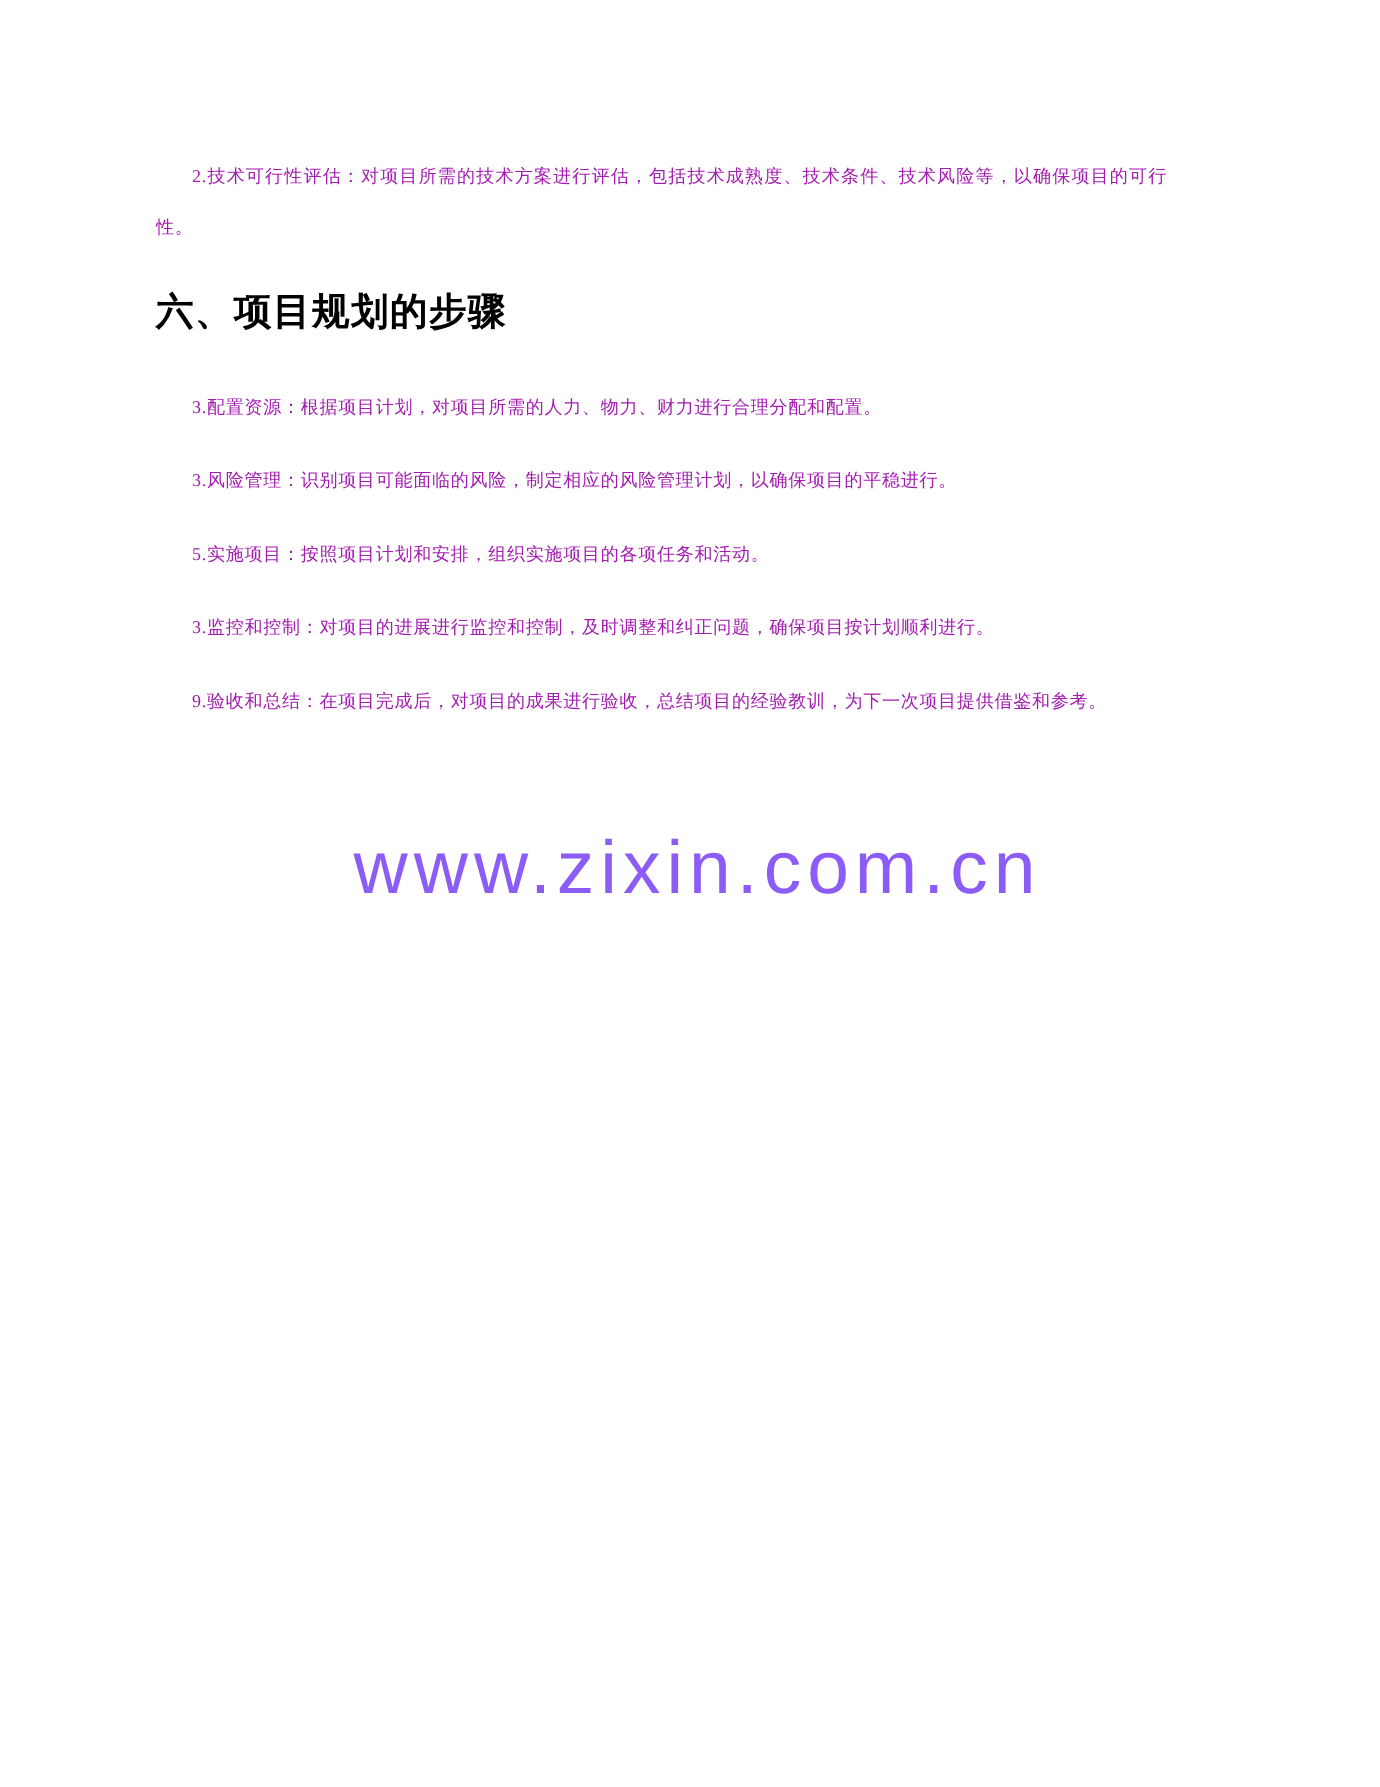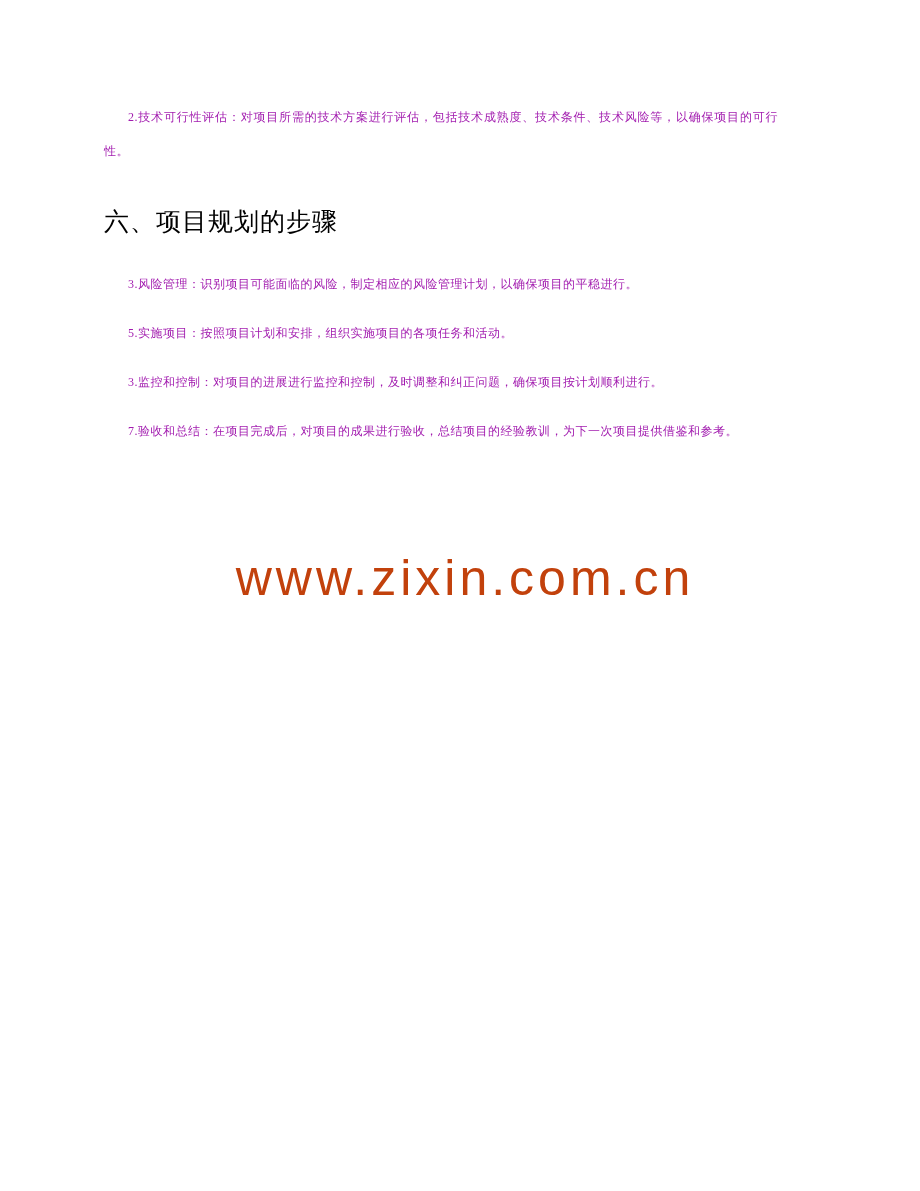--- a/index.html
+++ b/index.html
@@ -24,38 +24,38 @@
     margin: 0 0 15px 0;
     font-size: 12px;
     line-height: 34px;
     color: #a21caf;
     text-align: justify;
     text-justify: inter-ideograph;
     text-indent: 2em;
     letter-spacing: 0.5px;
   }
   .section-heading {
-    margin: 35px 0 28px 0;
+    margin: 22px 0 28px 0;
     font-family: "Liberation Sans", "DejaVu Sans", sans-serif;
-    font-weight: 400;
+    font-weight: 700;
     font-size: 25px;
     line-height: 36px;
     color: #000000;
     letter-spacing: 1px;
   }
   .watermark {
     position: absolute;
     z-index: 1;
     top: 578px;
     left: 465px;
     transform: translate(-50%, -50%);
     font-family: "Liberation Sans", "DejaVu Sans", sans-serif;
     font-size: 50px;
     letter-spacing: 4px;
-    color: #c2410c;
+    color: #8b5cf6;
     white-space: nowrap;
     user-select: none;
     pointer-events: none;
   }
 </style>
 </head>
 <body>
 
 <div class="page">
 
@@ -64,24 +64,25 @@
   <div class="content">
 
     <p class="body-para">2.技术可行性评估：对项目所需的技术方案进行评估，包括技术成熟度、技术条件、技术风险等，以确保项目的可行性。</p>
 
 
 
     <h2 class="section-heading">六、项目规划的步骤</h2>
 
 
 
+    <p class="body-para">3.配置资源：根据项目计划，对项目所需的人力、物力、财力进行合理分配和配置。</p>
 
     <p class="body-para">3.风险管理：识别项目可能面临的风险，制定相应的风险管理计划，以确保项目的平稳进行。</p>
 
     <p class="body-para">5.实施项目：按照项目计划和安排，组织实施项目的各项任务和活动。</p>
 
     <p class="body-para">3.监控和控制：对项目的进展进行监控和控制，及时调整和纠正问题，确保项目按计划顺利进行。</p>
 
-    <p class="body-para">7.验收和总结：在项目完成后，对项目的成果进行验收，总结项目的经验教训，为下一次项目提供借鉴和参考。</p>
+    <p class="body-para">9.验收和总结：在项目完成后，对项目的成果进行验收，总结项目的经验教训，为下一次项目提供借鉴和参考。</p>
 
 
   </div>
 </div>
 
 </body></html>

